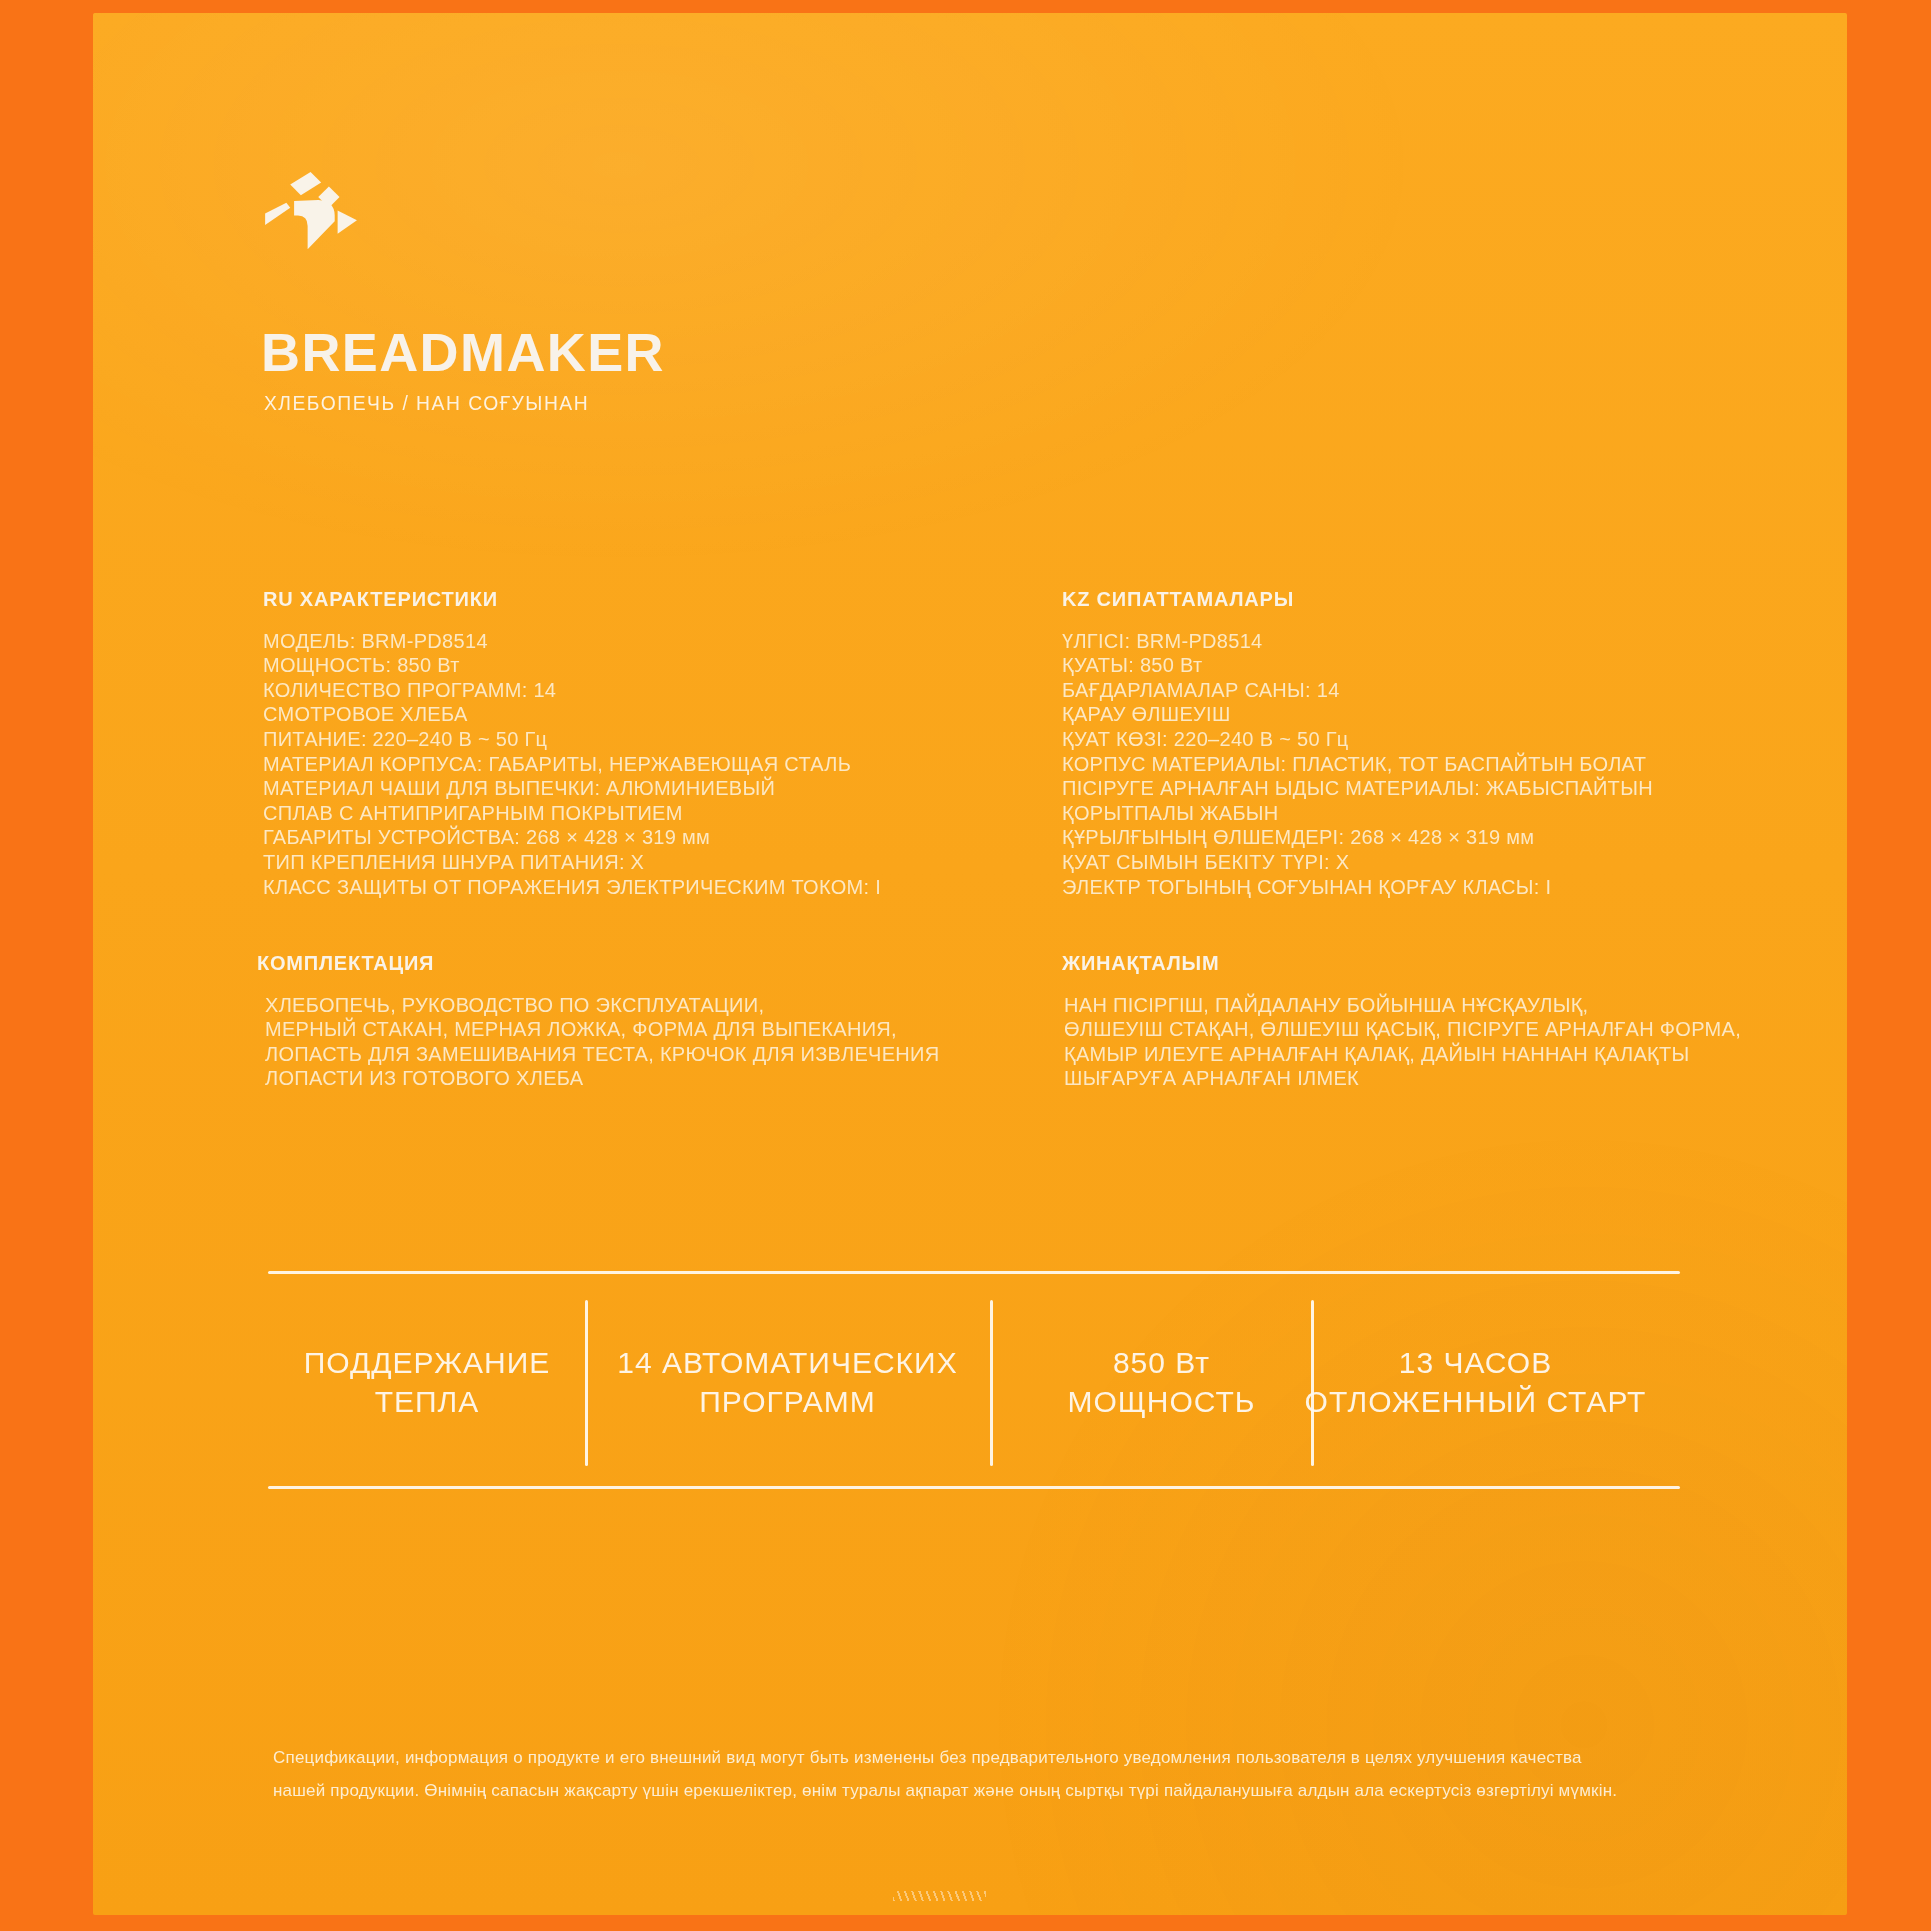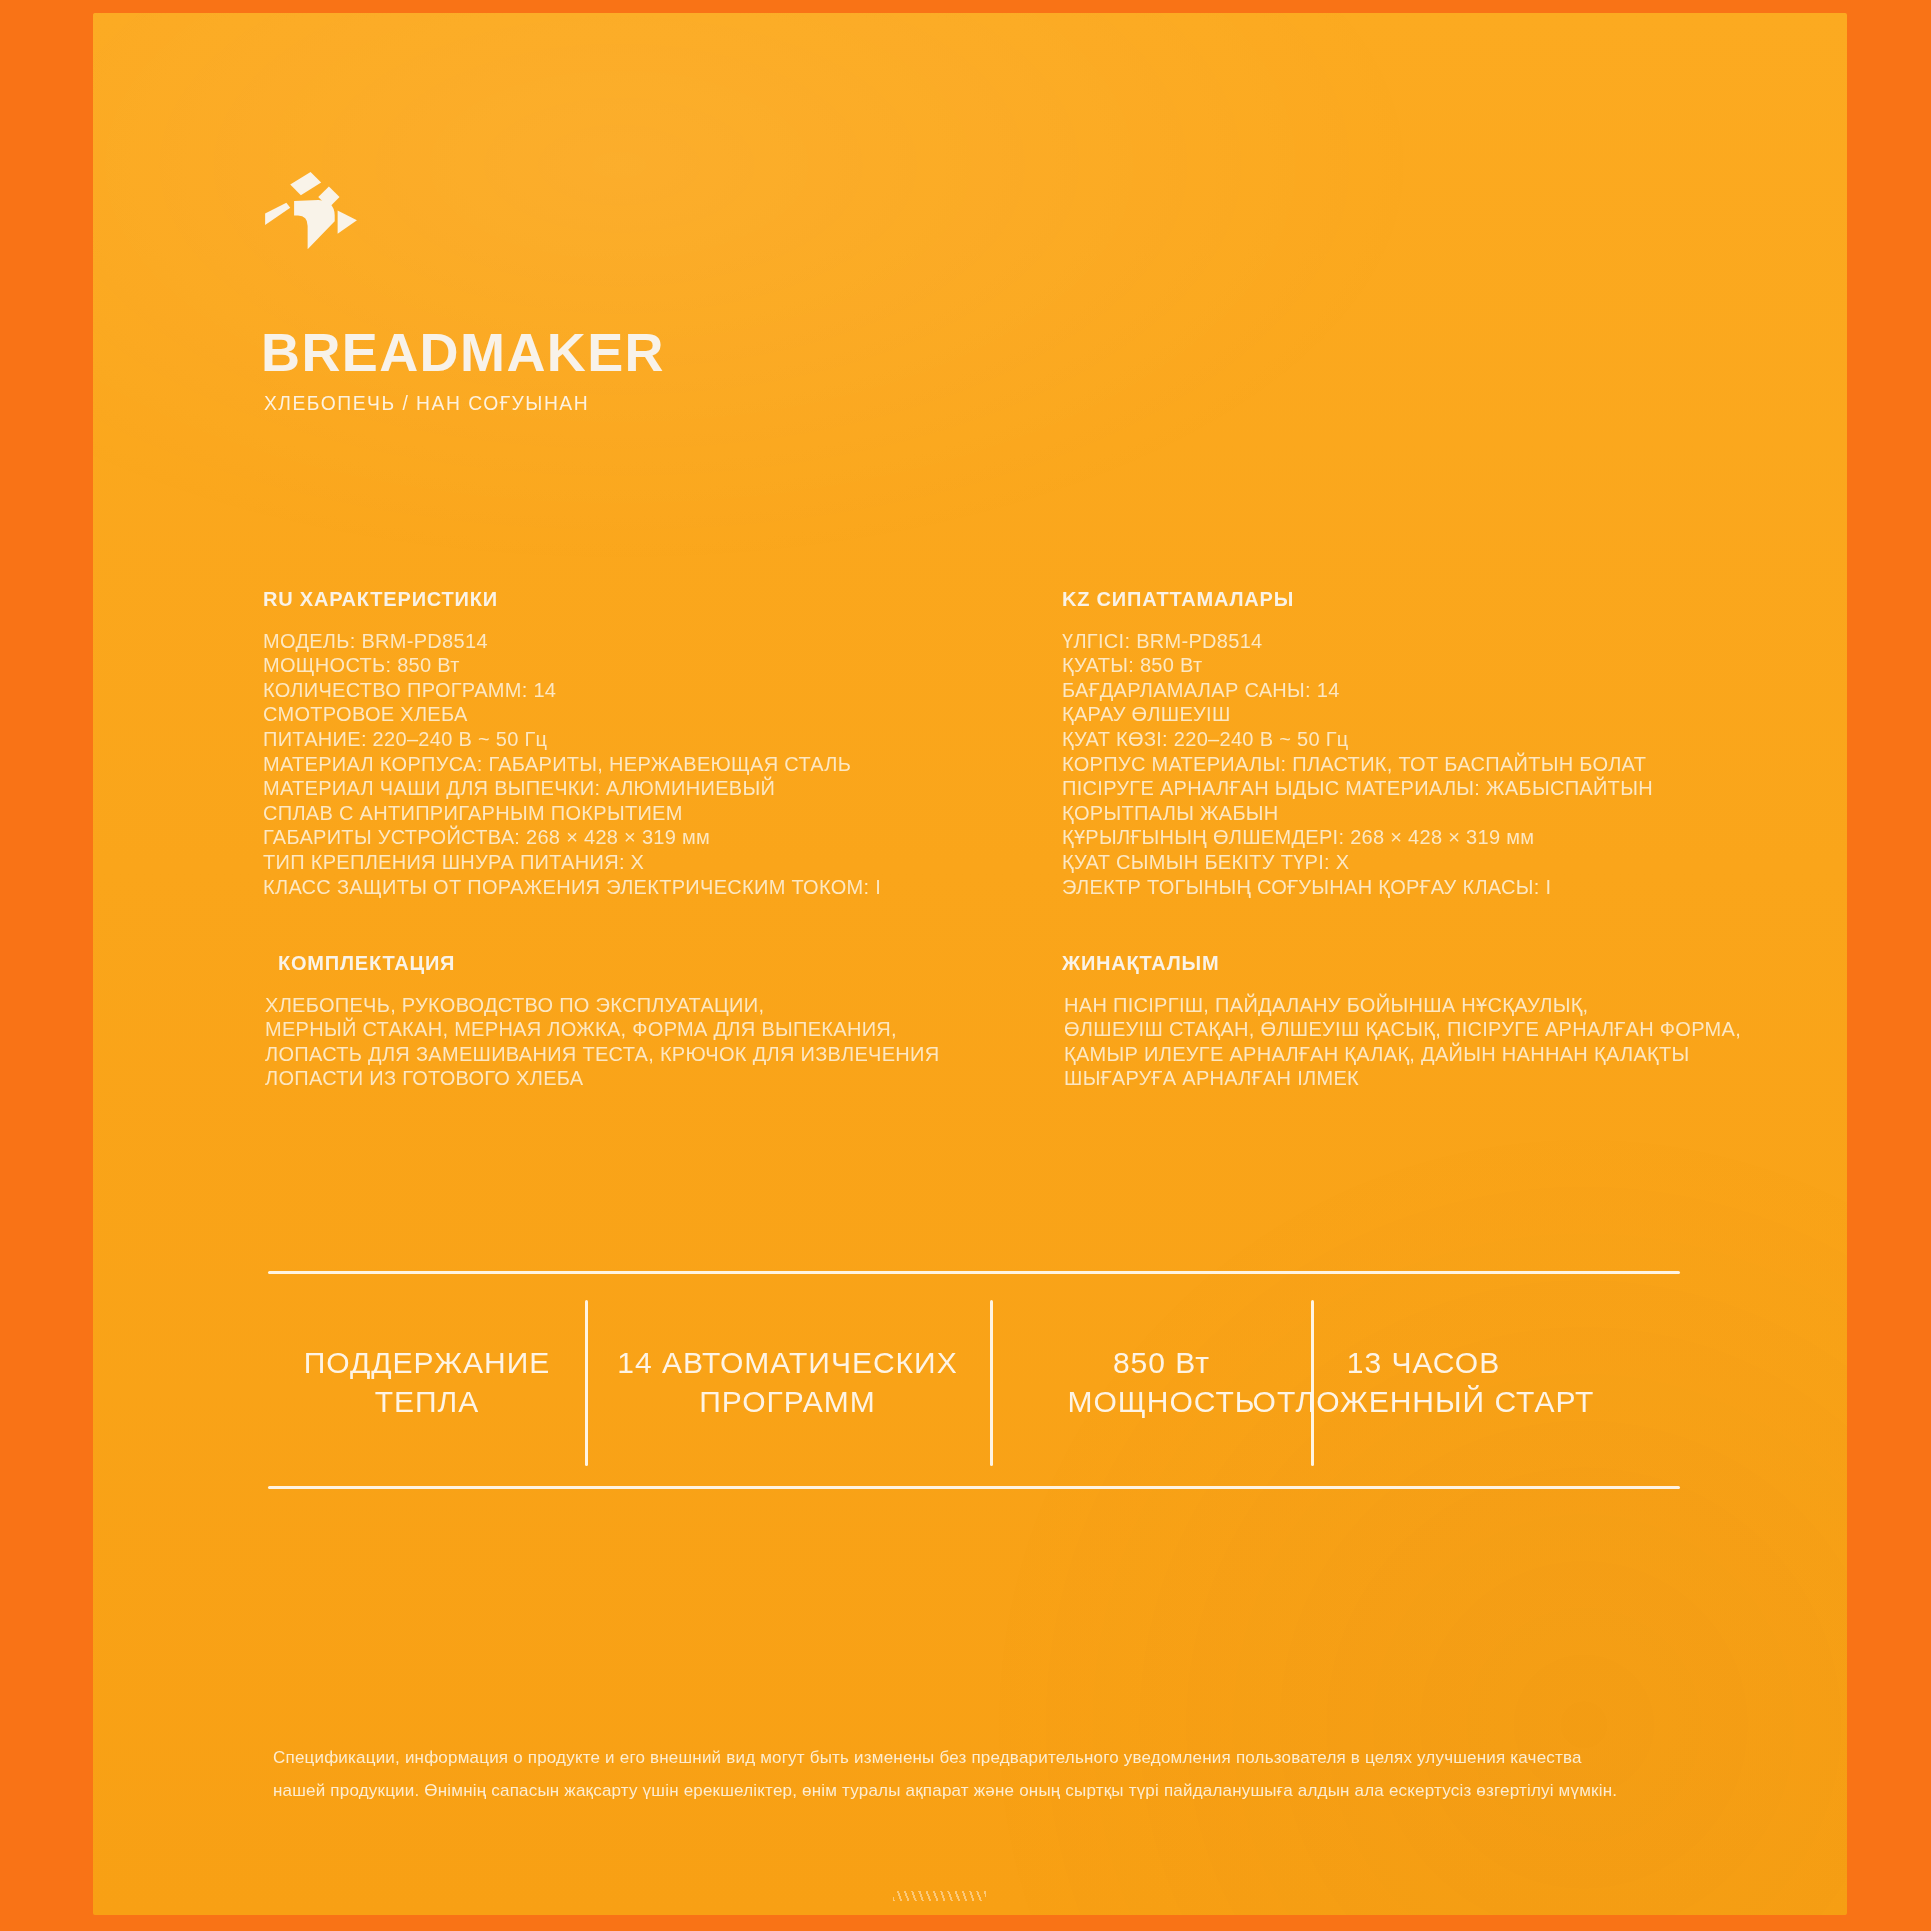--- a/index.html
+++ b/index.html
@@ -97,21 +97,21 @@
       <div>ҚАРАУ ӨЛШЕУІШ</div>
       <div>ҚУАТ КӨЗІ: 220–240 В ~ 50 Гц</div>
       <div>КОРПУС МАТЕРИАЛЫ: ПЛАСТИК, ТОТ БАСПАЙТЫН БОЛАТ</div>
       <div>ПІСІРУГЕ АРНАЛҒАН ЫДЫС МАТЕРИАЛЫ: ЖАБЫСПАЙТЫН</div>
       <div>ҚОРЫТПАЛЫ ЖАБЫН</div>
       <div>ҚҰРЫЛҒЫНЫҢ ӨЛШЕМДЕРІ: 268 × 428 × 319 мм</div>
       <div>ҚУАТ СЫМЫН БЕКІТУ ТҮРІ: X</div>
       <div>ЭЛЕКТР ТОГЫНЫҢ СОҒУЫНАН ҚОРҒАУ КЛАСЫ: I</div>
     </div>
 
-    <div class="abs sec-heading" style="left:185px;top:938px;">КОМПЛЕКТАЦИЯ</div>
+    <div class="abs sec-heading" style="left:164px;top:938px;">КОМПЛЕКТАЦИЯ</div>
     <div class="abs spec-list" style="left:172px;top:980px;">
       <div>ХЛЕБОПЕЧЬ, РУКОВОДСТВО ПО ЭКСПЛУАТАЦИИ,</div>
       <div>МЕРНЫЙ СТАКАН, МЕРНАЯ ЛОЖКА, ФОРМА ДЛЯ ВЫПЕКАНИЯ,</div>
       <div>ЛОПАСТЬ ДЛЯ ЗАМЕШИВАНИЯ ТЕСТА, КРЮЧОК ДЛЯ ИЗВЛЕЧЕНИЯ</div>
       <div>ЛОПАСТИ ИЗ ГОТОВОГО ХЛЕБА</div>
     </div>
 
     <div class="abs sec-heading" style="left:969px;top:938px;">ЖИНАҚТАЛЫМ</div>
     <div class="abs spec-list" style="left:971px;top:980px;">
       <div>НАН ПІСІРГІШ, ПАЙДАЛАНУ БОЙЫНША НҰСҚАУЛЫҚ,</div>
@@ -131,21 +131,21 @@
       <div>ТЕПЛА</div>
     </div>
     <div class="feature" style="left:492px;width:405px;top:1329px;">
       <div>14 АВТОМАТИЧЕСКИХ</div>
       <div>ПРОГРАММ</div>
     </div>
     <div class="feature" style="left:897px;width:343px;top:1329px;">
       <div>850 Вт</div>
       <div>МОЩНОСТЬ</div>
     </div>
-    <div class="feature" style="left:1146px;width:369px;top:1329px;">
+    <div class="feature" style="left:1198px;width:369px;top:1329px;">
       <div>13 ЧАСОВ</div>
       <div>ОТЛОЖЕННЫЙ СТАРТ</div>
     </div>
 
     <div class="abs" id="disclaimer" style="left:180px;top:1728px;">
       <div>Спецификации, информация о продукте и его внешний вид могут быть изменены без предварительного уведомления пользователя в целях улучшения качества</div>
       <div>нашей продукции. Өнімнің сапасын жақсарту үшін ерекшеліктер, өнім туралы ақпарат және оның сыртқы түрі пайдаланушыға алдын ала ескертусіз өзгертілуі мүмкін.</div>
     </div>
 
     <div class="abs" id="barcode-stripes" style="left:800px;top:1878px;"></div>

